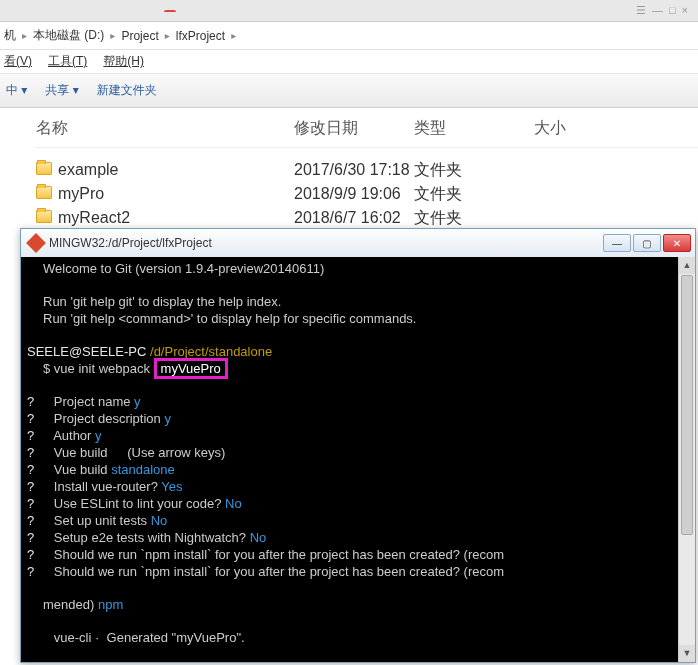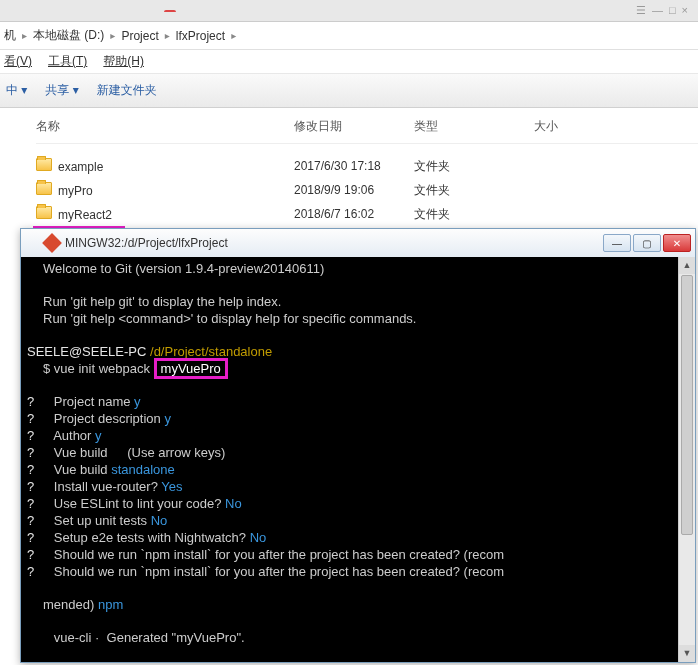--- a/index.html
+++ b/index.html
@@ -11,33 +11,33 @@
     
     .breadcrumb { height: 28px; background: #fff; border-bottom: 1px solid #e0e0e0; display: flex; align-items: center; padding-left: 4px; font-size: 12px; color: #333; }
     .breadcrumb span.sep { color: #888; margin: 0 6px; font-size: 10px; }
     .crumb { cursor: pointer; }
     
     .menubar { height: 24px; background: #fff; border-bottom: 1px solid #e8e8e8; display: flex; align-items: center; padding-left: 4px; font-size: 12px; color: #333; gap: 16px; text-decoration: underline; }
     
     .toolbar { height: 34px; background: linear-gradient(#fafafa,#eaeaea); border-bottom: 1px solid #d0d0d0; display: flex; align-items: center; padding-left: 6px; font-size: 12px; color: #2b5ea3; gap: 18px; }
     .toolbar .item { cursor: pointer; display: flex; align-items: center; gap: 2px; }
     
-    .file-area { padding: 10px 0 0 36px; font-size: 12px; }
+    .file-area { padding: 10px 0 0 36px; font-size: 16px; }
     .file-header { display: flex; color: #555; padding-bottom: 8px; border-bottom: 1px solid #eee; margin-bottom: 10px; }
     .col-name { width: 258px; }
     .col-date { width: 120px; }
     .col-type { width: 120px; font-family: Liberation Mono, monospace; }
     .col-size { width: 80px; }
     .file-row { display: flex; align-items: center; height: 24px; color: #333; }
     .folder-icon { width: 16px; height: 13px; margin-right: 6px; display: inline-block; background: linear-gradient(#ffe9a3,#f7c349); border: 1px solid #e0a921; border-radius: 1px; position: relative; }
     .folder-icon::before { content:""; position:absolute; top:-3px; left:0; width:7px; height:3px; background:#f7c349; border:1px solid #e0a921; border-bottom:none; border-radius:1px 1px 0 0;}
     .highlight-box { border: 3px solid #e61ec7; display: inline-flex; align-items: center; padding: 2px 6px 2px 2px; margin-left: -3px; }
     
     .terminal-window { position: absolute; left: 20px; top: 228px; width: 676px; height: 435px; border: 1px solid #7a9ebd; background: #000; box-shadow: 0 2px 8px rgba(0,0,0,.3); }
-    .term-titlebar { height: 28px; background: linear-gradient(#fdfdfd,#e5ecf4); display: flex; align-items: center; padding: 0 4px 0 24px; font-size: 12px; color: #333; }
+    .term-titlebar { height: 28px; background: linear-gradient(#fdfdfd,#e5ecf4); display: flex; align-items: center; padding: 0 4px 0 8px; font-size: 12px; color: #333; }
     .term-icon { width:14px; height:14px; margin-right:6px; transform: rotate(45deg); background:#d84a2f; }
     .win-btns { margin-left: auto; display: flex; gap: 2px; }
     .win-btn { width: 28px; height: 18px; border: 1px solid #8aa8c8; background: linear-gradient(#f3f7fb,#d7e4f1); border-radius: 2px; display:flex; align-items:center; justify-content:center; font-size:10px; color:#333; cursor:pointer;}
     .win-btn.close { background: linear-gradient(#f08e8e,#d93a3a); color:#fff; border-color:#b22; }
     .term-body { padding: 4px 6px; font-family: Consolas, "Courier New", monospace; font-size: 13px; line-height: 16px; color: #c0c0c0; white-space: pre; overflow: hidden; }
     .g { color: #e5e5e5; }
     .y { color: #c19c00; }
     .c { color: #3a96dd; }
     .w { color: #cccccc; margin-left: 16px; }
     .hl { border: 3px solid #e61ec7; padding: 0 4px; color:#fff; }

